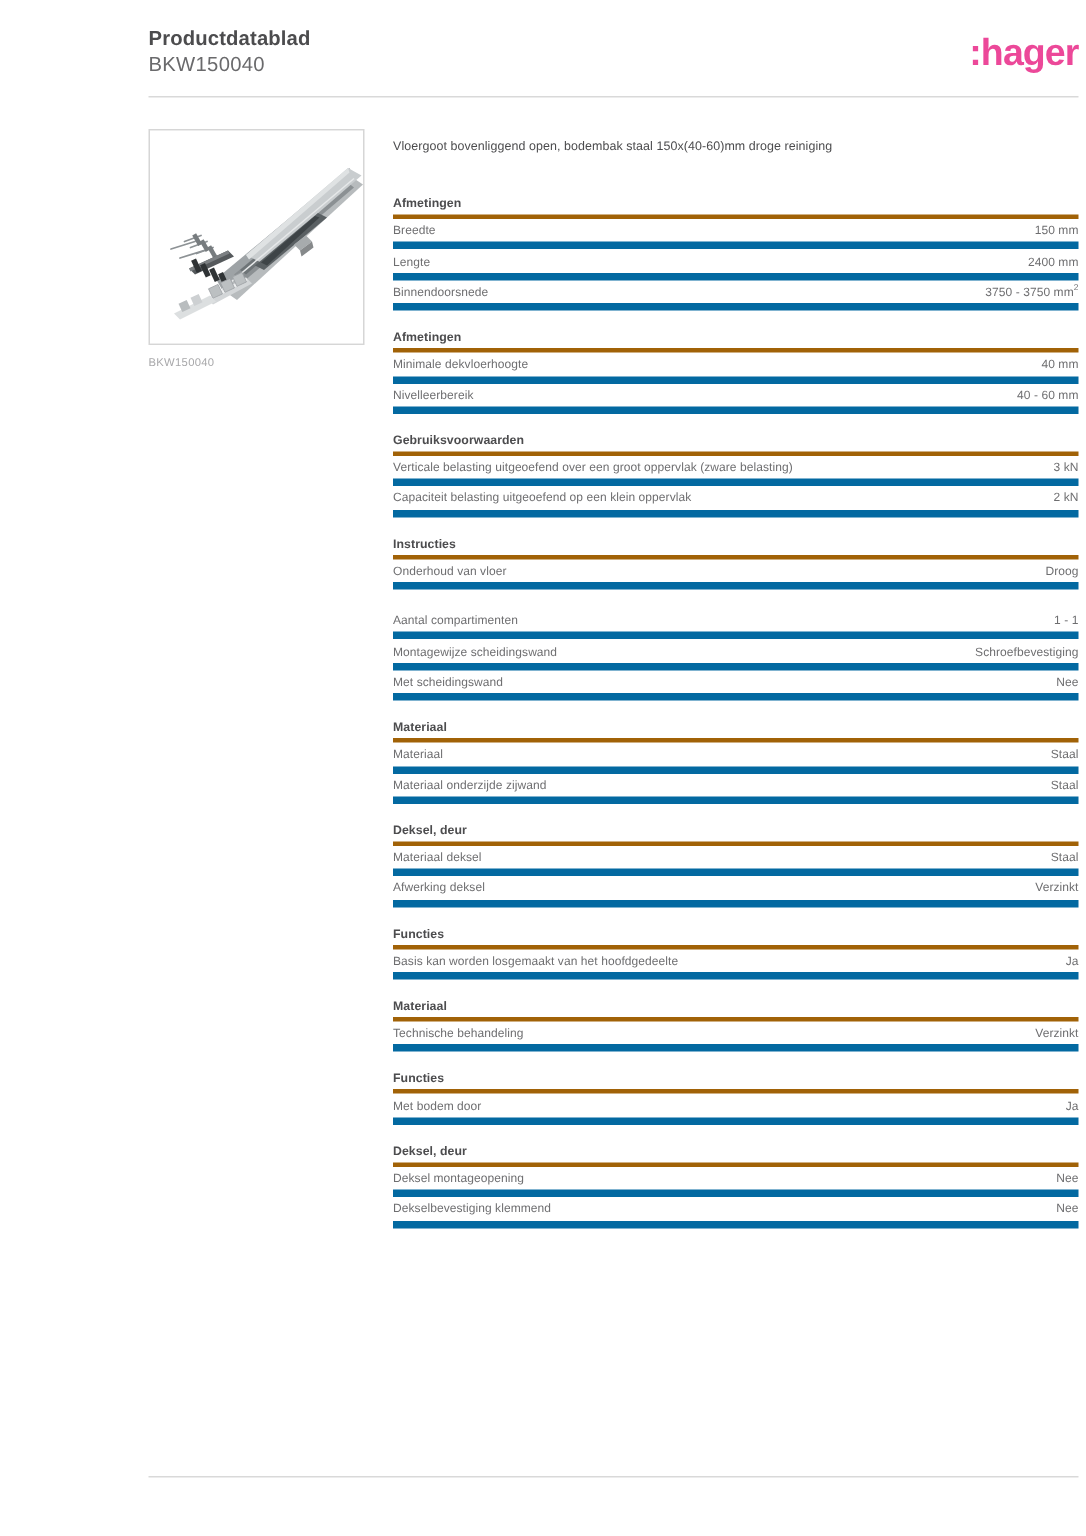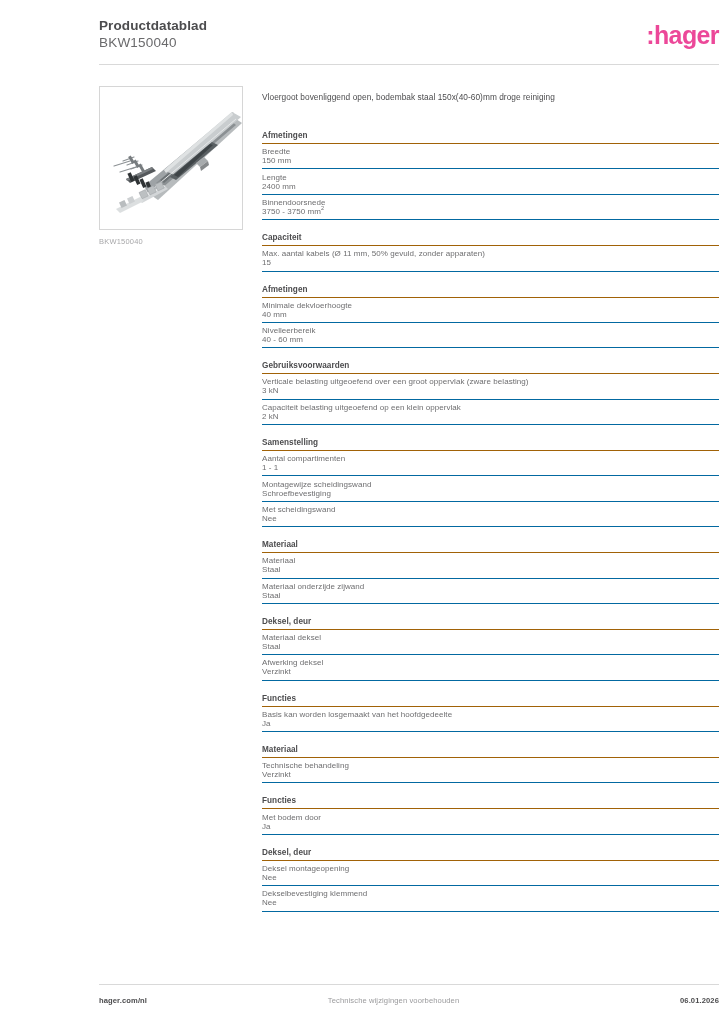--- a/index.html
+++ b/index.html
@@ -113,30 +113,29 @@
     margin-bottom: 19px;
   }
 
   .spec-group { margin-bottom: 13px; }
   .group-head {
     font-size: 8.2px;
     font-weight: bold;
     color: #4c4c4e;
     letter-spacing: 0.05px;
     padding-bottom: 3px;
-    border-bottom: 1px solid #a16207;
+    border-bottom: 3px solid #a16207;
   }
   .spec-row {
     display: flex;
     justify-content: space-between;
     align-items: baseline;
-    border-bottom: 1px solid #0369a1;
+    border-bottom: 5px solid #0369a1;
     padding: 3.2px 0 3.2px 0;
     min-height: 8px;
-    flex-direction: column;
   }
   .spec-label {
     font-size: 8px;
     color: #6e6e70;
     letter-spacing: 0.05px;
     line-height: 9px;
     padding-right: 12px;
   }
   .spec-value {
     font-size: 8px;
@@ -284,27 +283,20 @@
           <div class="spec-row">
             <div class="spec-label">Lengte</div>
             <div class="spec-value">2400 mm</div>
           </div>
           <div class="spec-row">
             <div class="spec-label">Binnendoorsnede</div>
             <div class="spec-value"><span>3750 - 3750 mm</span><sup>2</sup></div>
           </div>
         </div>
         <div class="spec-group">
-          <div class="group-head">Capaciteit</div>
-          <div class="spec-row">
-            <div class="spec-label">Max. aantal kabels (Ø 11 mm, 50% gevuld, zonder apparaten)</div>
-            <div class="spec-value">15</div>
-          </div>
-        </div>
-        <div class="spec-group">
           <div class="group-head">Afmetingen</div>
           <div class="spec-row">
             <div class="spec-label">Minimale dekvloerhoogte</div>
             <div class="spec-value">40 mm</div>
           </div>
           <div class="spec-row">
             <div class="spec-label">Nivelleerbereik</div>
             <div class="spec-value">40 - 60 mm</div>
           </div>
         </div>
@@ -313,21 +305,27 @@
           <div class="spec-row">
             <div class="spec-label">Verticale belasting uitgeoefend over een groot oppervlak (zware belasting)</div>
             <div class="spec-value">3 kN</div>
           </div>
           <div class="spec-row">
             <div class="spec-label">Capaciteit belasting uitgeoefend op een klein oppervlak</div>
             <div class="spec-value">2 kN</div>
           </div>
         </div>
         <div class="spec-group">
-          <div class="group-head">Samenstelling</div>
+          <div class="group-head">Instructies</div>
+          <div class="spec-row">
+            <div class="spec-label">Onderhoud van vloer</div>
+            <div class="spec-value">Droog</div>
+          </div>
+        </div>
+        <div class="spec-group">
           <div class="spec-row">
             <div class="spec-label">Aantal compartimenten</div>
             <div class="spec-value">1 - 1</div>
           </div>
           <div class="spec-row">
             <div class="spec-label">Montagewijze scheidingswand</div>
             <div class="spec-value">Schroefbevestiging</div>
           </div>
           <div class="spec-row">
             <div class="spec-label">Met scheidingswand</div>
@@ -385,19 +383,14 @@
           </div>
           <div class="spec-row">
             <div class="spec-label">Dekselbevestiging klemmend</div>
             <div class="spec-value">Nee</div>
           </div>
         </div>
       </div>
   </div>
 
   <div class="footer-rule"></div>
-  <div class="footer">
-    <div class="footer-left">hager.com/nl</div>
-    <div class="footer-center">Technische wijzigingen voorbehouden</div>
-    <div class="footer-right">06.01.2026</div>
-  </div>
 
 </div>
 
 </body></html>

